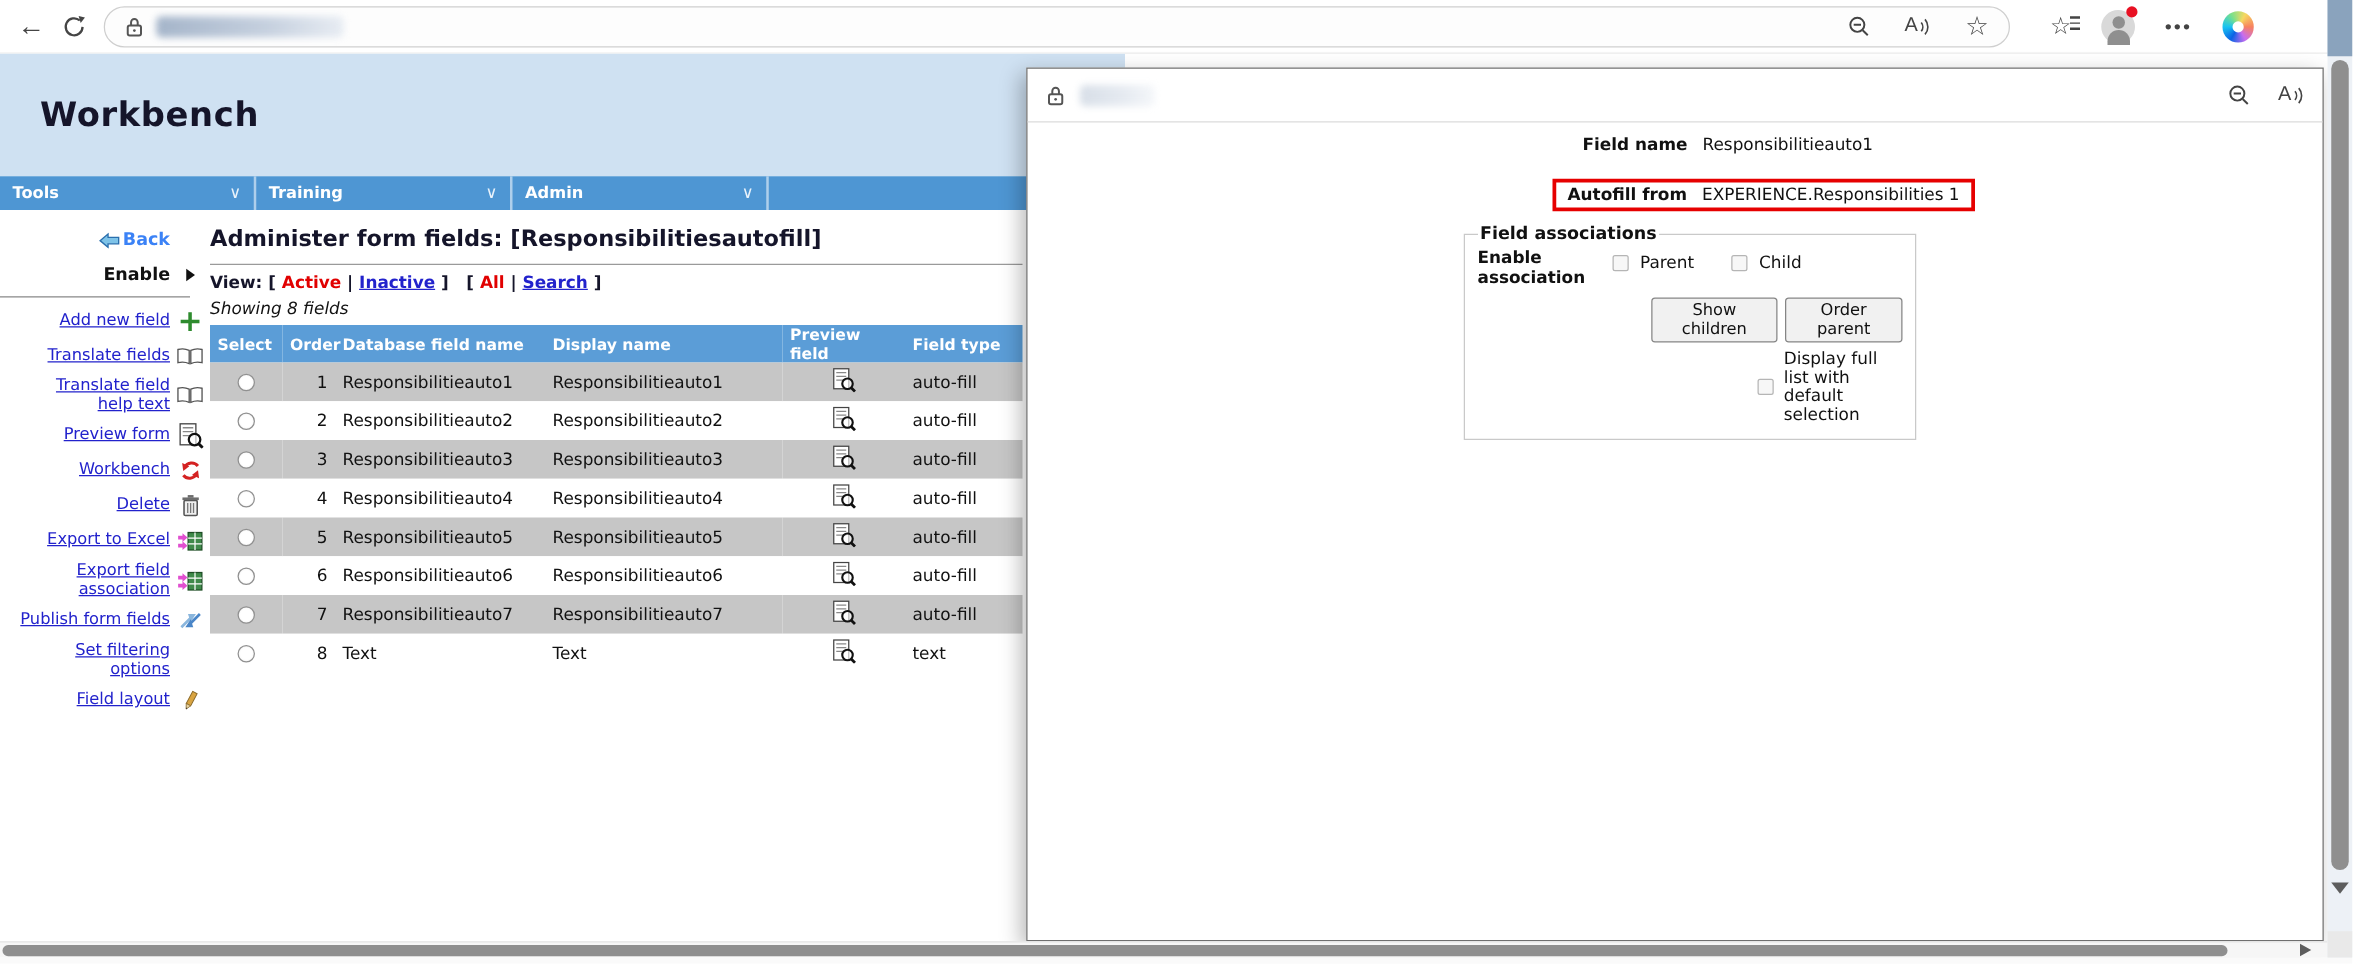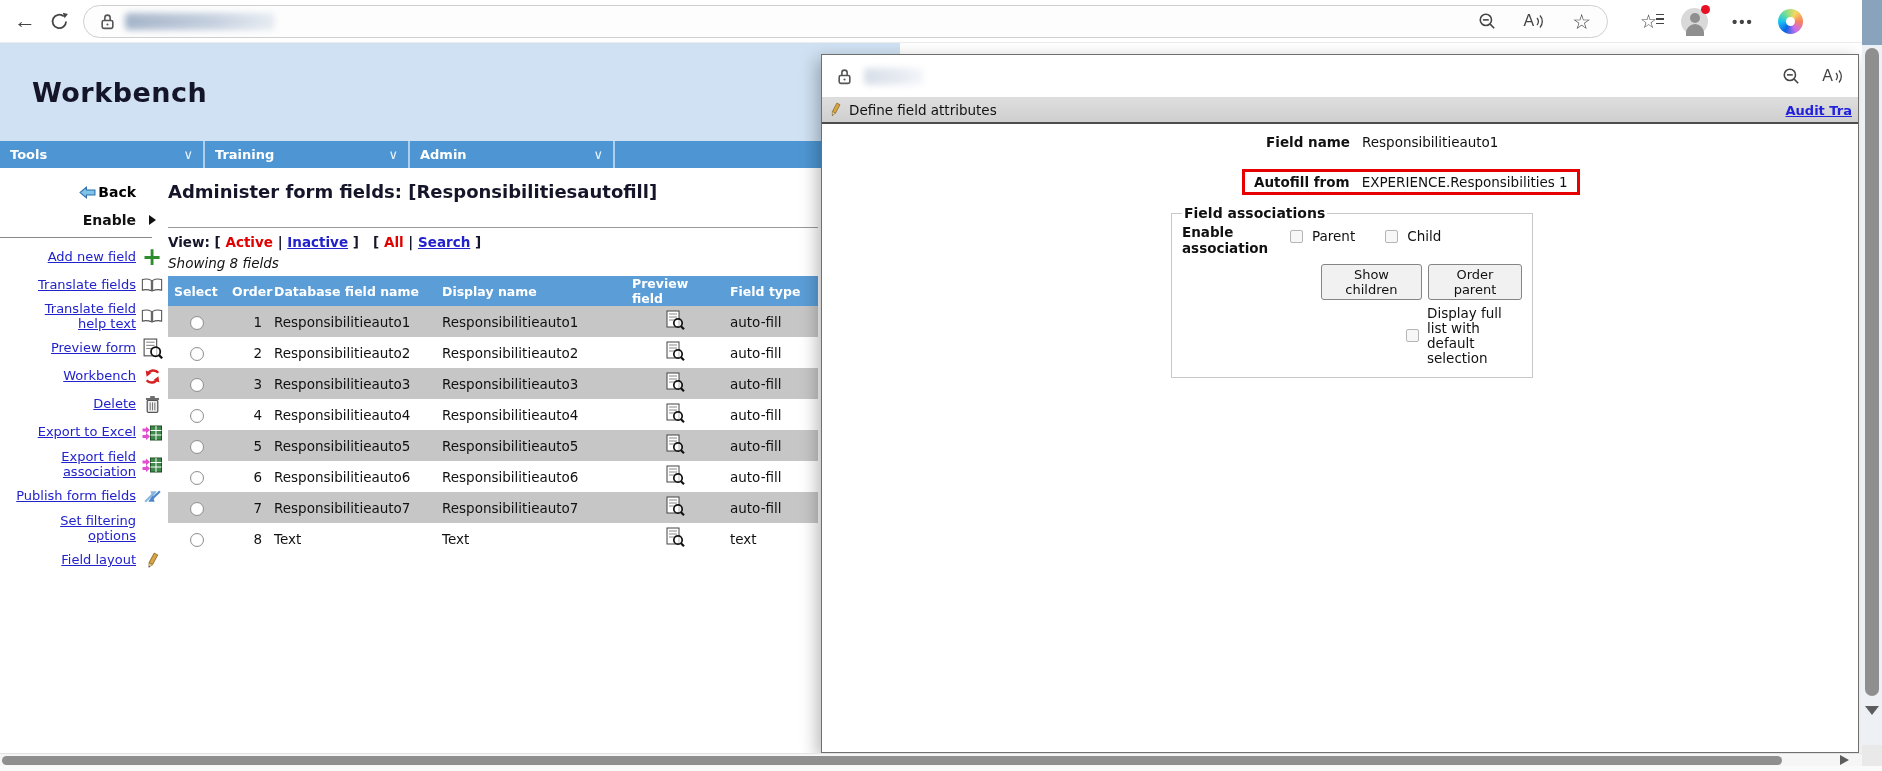--- a/index.html
+++ b/index.html
@@ -41,29 +41,29 @@
               font-size:13px; border-right:2px solid #aecfec; cursor:pointer; }
   .nav-item .chev { margin-left:auto; font-size:13px; font-weight:normal; color:#eaf3fb; }
   .nav-fill { flex:1; }
   .wb-body { display:flex; height:585px; }
 
   
   .sidebar { width:168px; padding-top:13px; font-size:13px; }
   .sb-row { display:flex; align-items:center; justify-content:flex-end; margin-bottom:6px; min-height:22px; }
   .sb-label { text-align:right; color:#2222cc; text-decoration:underline; line-height:1.15; cursor:pointer; }
   .sb-ico { width:32px; display:flex; justify-content:center; align-items:center; flex:0 0 32px; }
-  .sb-back-label { color:#000000; font-weight:bold; text-decoration:none; font-size:14px; display:flex; align-items:center; gap:2px; cursor:pointer;}
+  .sb-back-label { color:#3b82f6; font-weight:bold; text-decoration:none; font-size:14px; display:flex; align-items:center; gap:2px; cursor:pointer;}
   .sb-actions { color:#111; font-weight:bold; text-decoration:none; font-size:14px; }
   .sb-sep { border:none; border-top:1px solid #888; margin:2px 16px 8px 0; }
   .plus { color:#2e8b2e; font-size:24px; font-weight:bold; line-height:18px; }
   .tri-right { width:0; height:0; border-left:7px solid #111; border-top:5px solid transparent; border-bottom:5px solid transparent; }
 
   
   .content { flex:1; padding-top:13px; }
-  .page-title { font-size:18px; font-weight:bold; color:#15152a; margin-bottom:25px; }
+  .page-title { font-size:18px; font-weight:bold; color:#15152a; margin-bottom:9px; }
   .rule { border:none; border-top:1px solid #9a9a9a; width:650px; margin-bottom:6px; }
   .view-line { font-size:13.5px; font-weight:bold; color:#15152a; margin-bottom:5px; }
   .view-line .red { color:#e10000; }
   .view-line .lnk { color:#2222cc; text-decoration:underline; cursor:pointer; }
   .showing { font-size:13.5px; font-style:italic; color:#111; margin-bottom:5px; }
 
   table.fields { border-collapse:collapse; width:650px; table-layout:fixed; }
   table.fields th { background:#5b9dd7; color:#fff; font-size:12.5px; font-weight:bold; text-align:left;
                     height:21px; padding:0 6px; }
   table.fields td { height:31px; font-size:13.5px; color:#111; padding:0 6px; }
@@ -518,33 +518,20 @@
               <circle cx="7" cy="7" r="5" fill="none" stroke="#444" stroke-width="1.4"></circle>
               <line x1="4.4" y1="7" x2="9.6" y2="7" stroke="#444" stroke-width="1.4"></line>
               <line x1="10.8" y1="10.8" x2="14.4" y2="14.4" stroke="#444" stroke-width="1.4"></line>
             </svg>
         </span>
         <span class="icon-btn" style="gap:2px; font-size:16px; color:#444; font-family:'Liberation Sans',sans-serif;">A<svg width="8" height="15" viewBox="0 0 8 14">
               <path d="M1 3.5 a5.5 5.5 0 0 1 0 7 M4 1 a9 9 0 0 1 0 12" stroke="#444" fill="none" stroke-width="1.3"></path>
             </svg></span>
       </span>
     </div>
-    <div class="pp-pagehead">
-      <span>
-        <svg width="14" height="16" viewBox="0 0 16 18">
-            <g transform="rotate(28 8 9)">
-              <rect x="6.2" y="1" width="4" height="11" fill="#d9a441" stroke="#8a6a2a" stroke-width="0.8"></rect>
-              <polygon points="6.2,12 10.2,12 8.2,16" fill="#e8d4a4" stroke="#8a6a2a" stroke-width="0.6"></polygon>
-              <polygon points="7.6,14.9 8.8,14.9 8.2,16.2" fill="#333"></polygon>
-            </g>
-          </svg>
-      </span>
-      <span>Define field attributes</span>
-      <span class="audit-link">Audit Tra</span>
-    </div>
 
     <div class="pp-content">
       <div class="fieldrow">
         <span class="flabel">Field name</span>
         <span class="fvalue">Responsibilitieauto1</span>
       </div>
       <div class="autofill-box">
         <span class="flabel2">Autofill from</span>
         <span class="fvalue2">EXPERIENCE.Responsibilities 1</span>
       </div>

